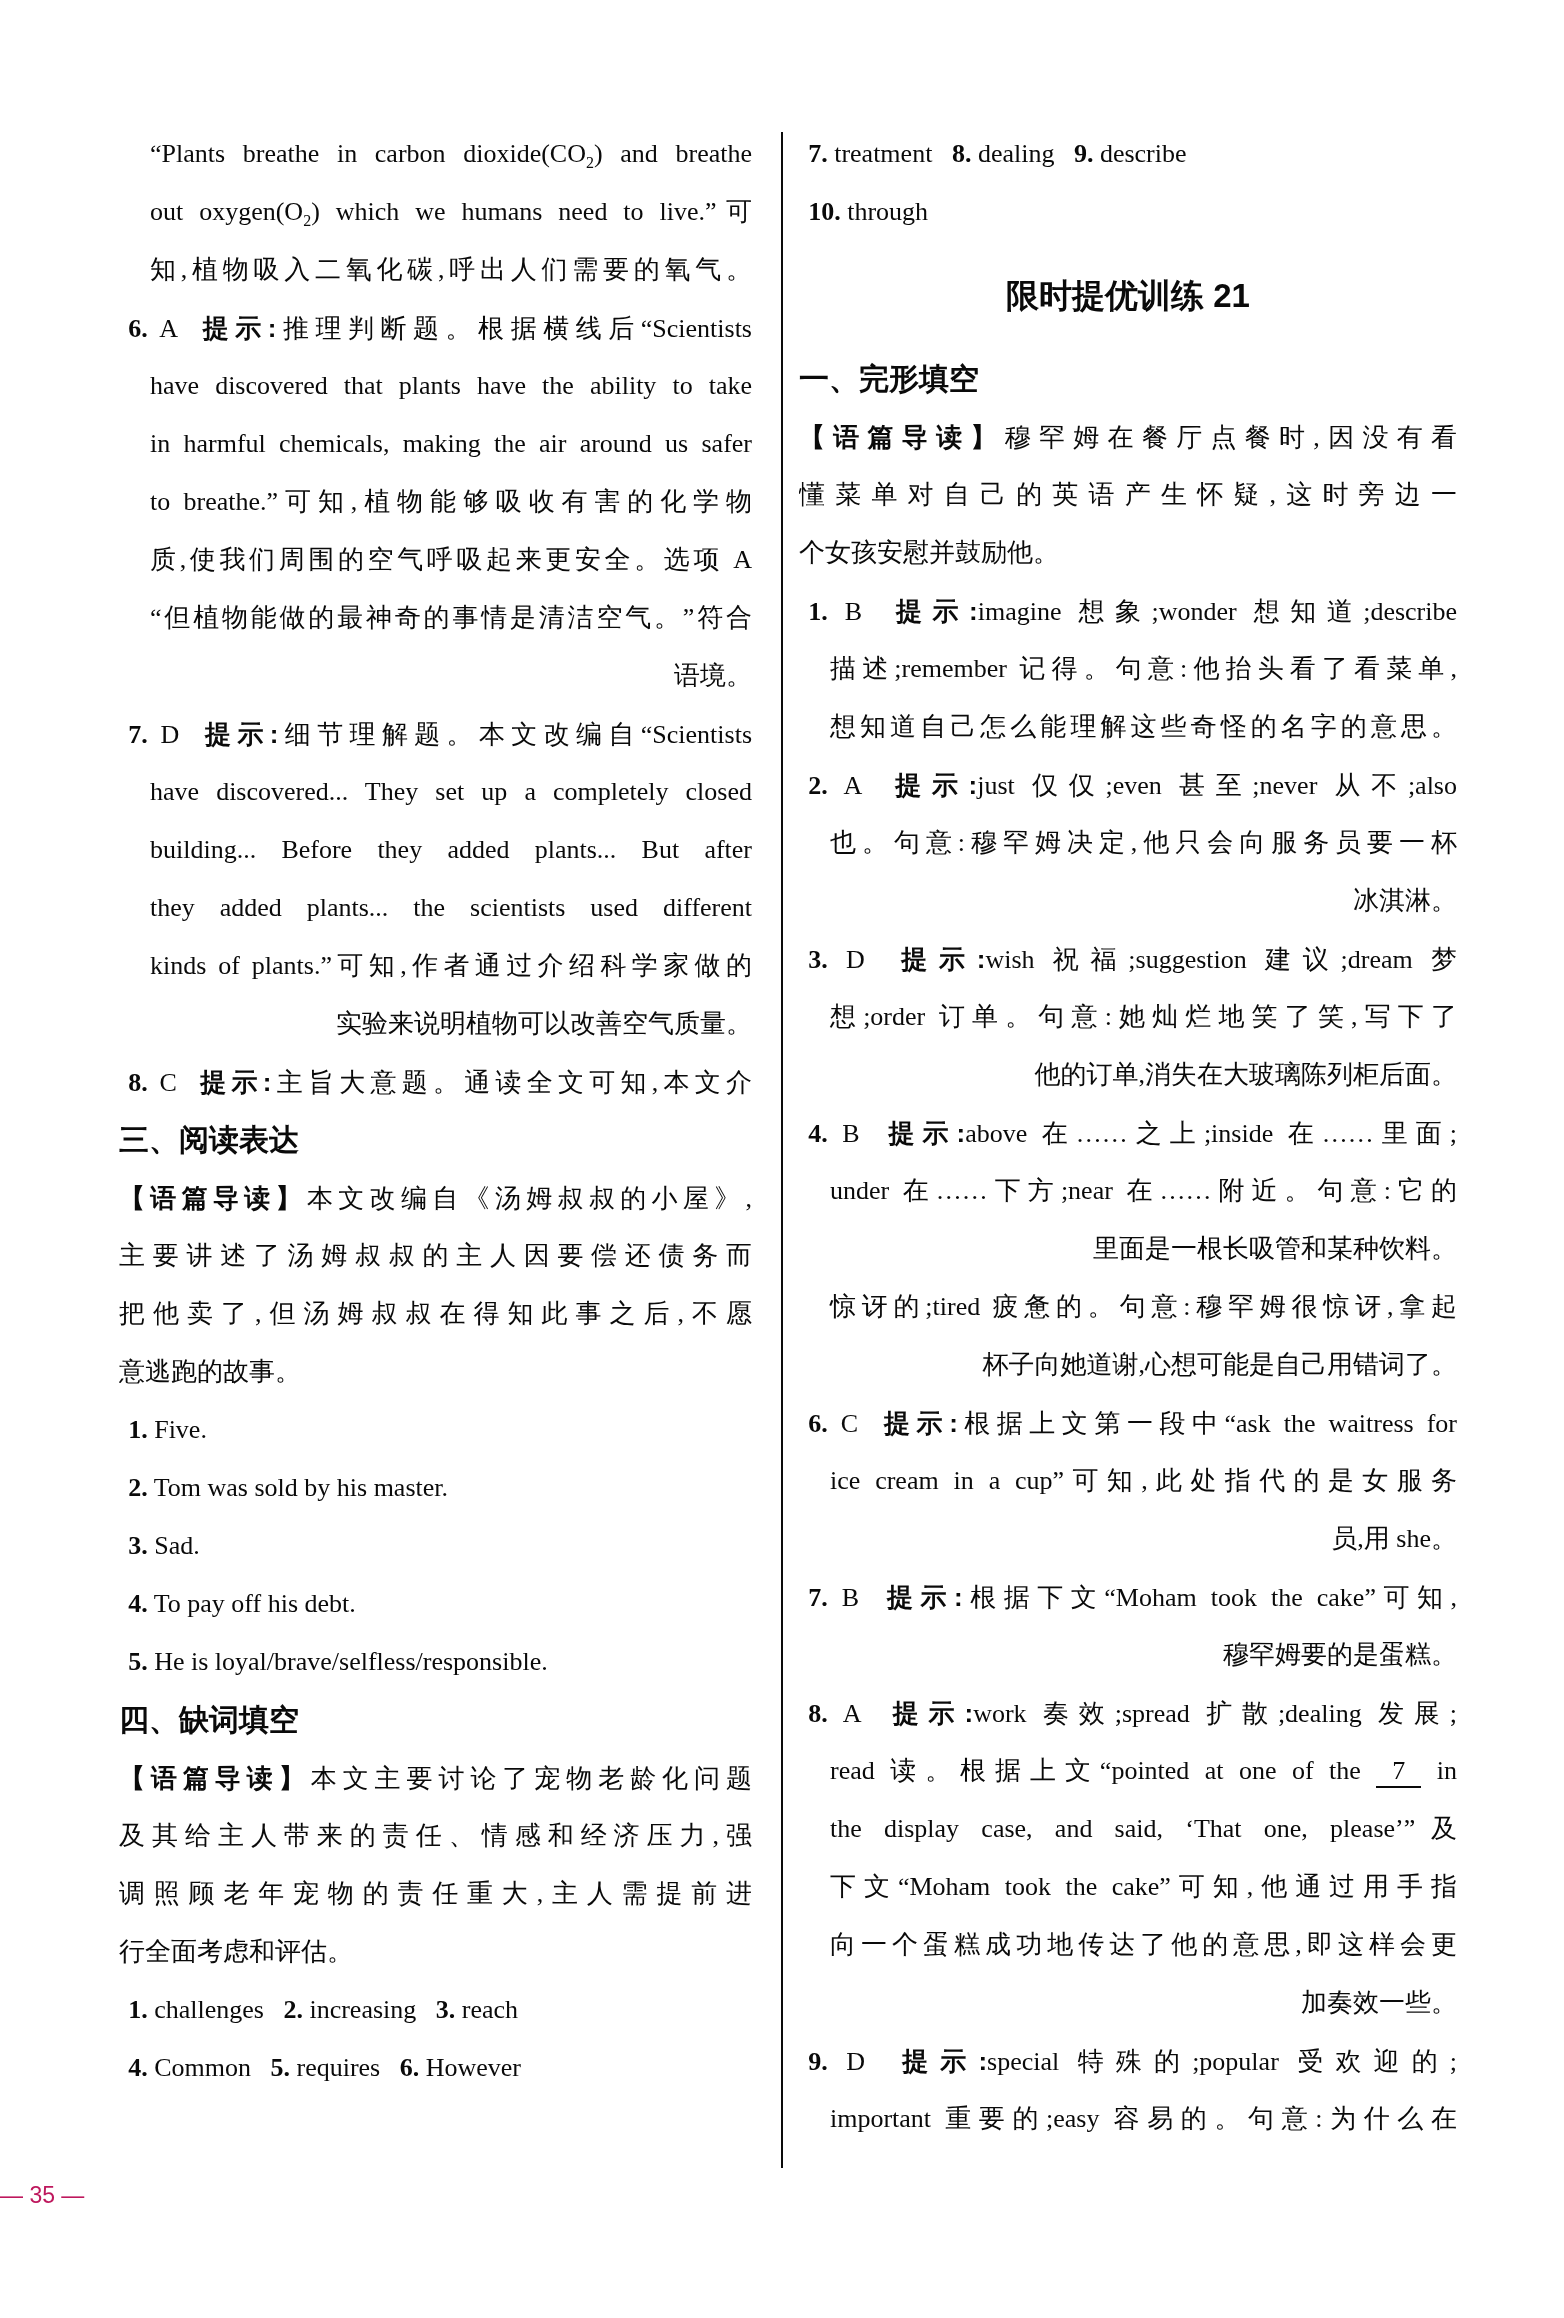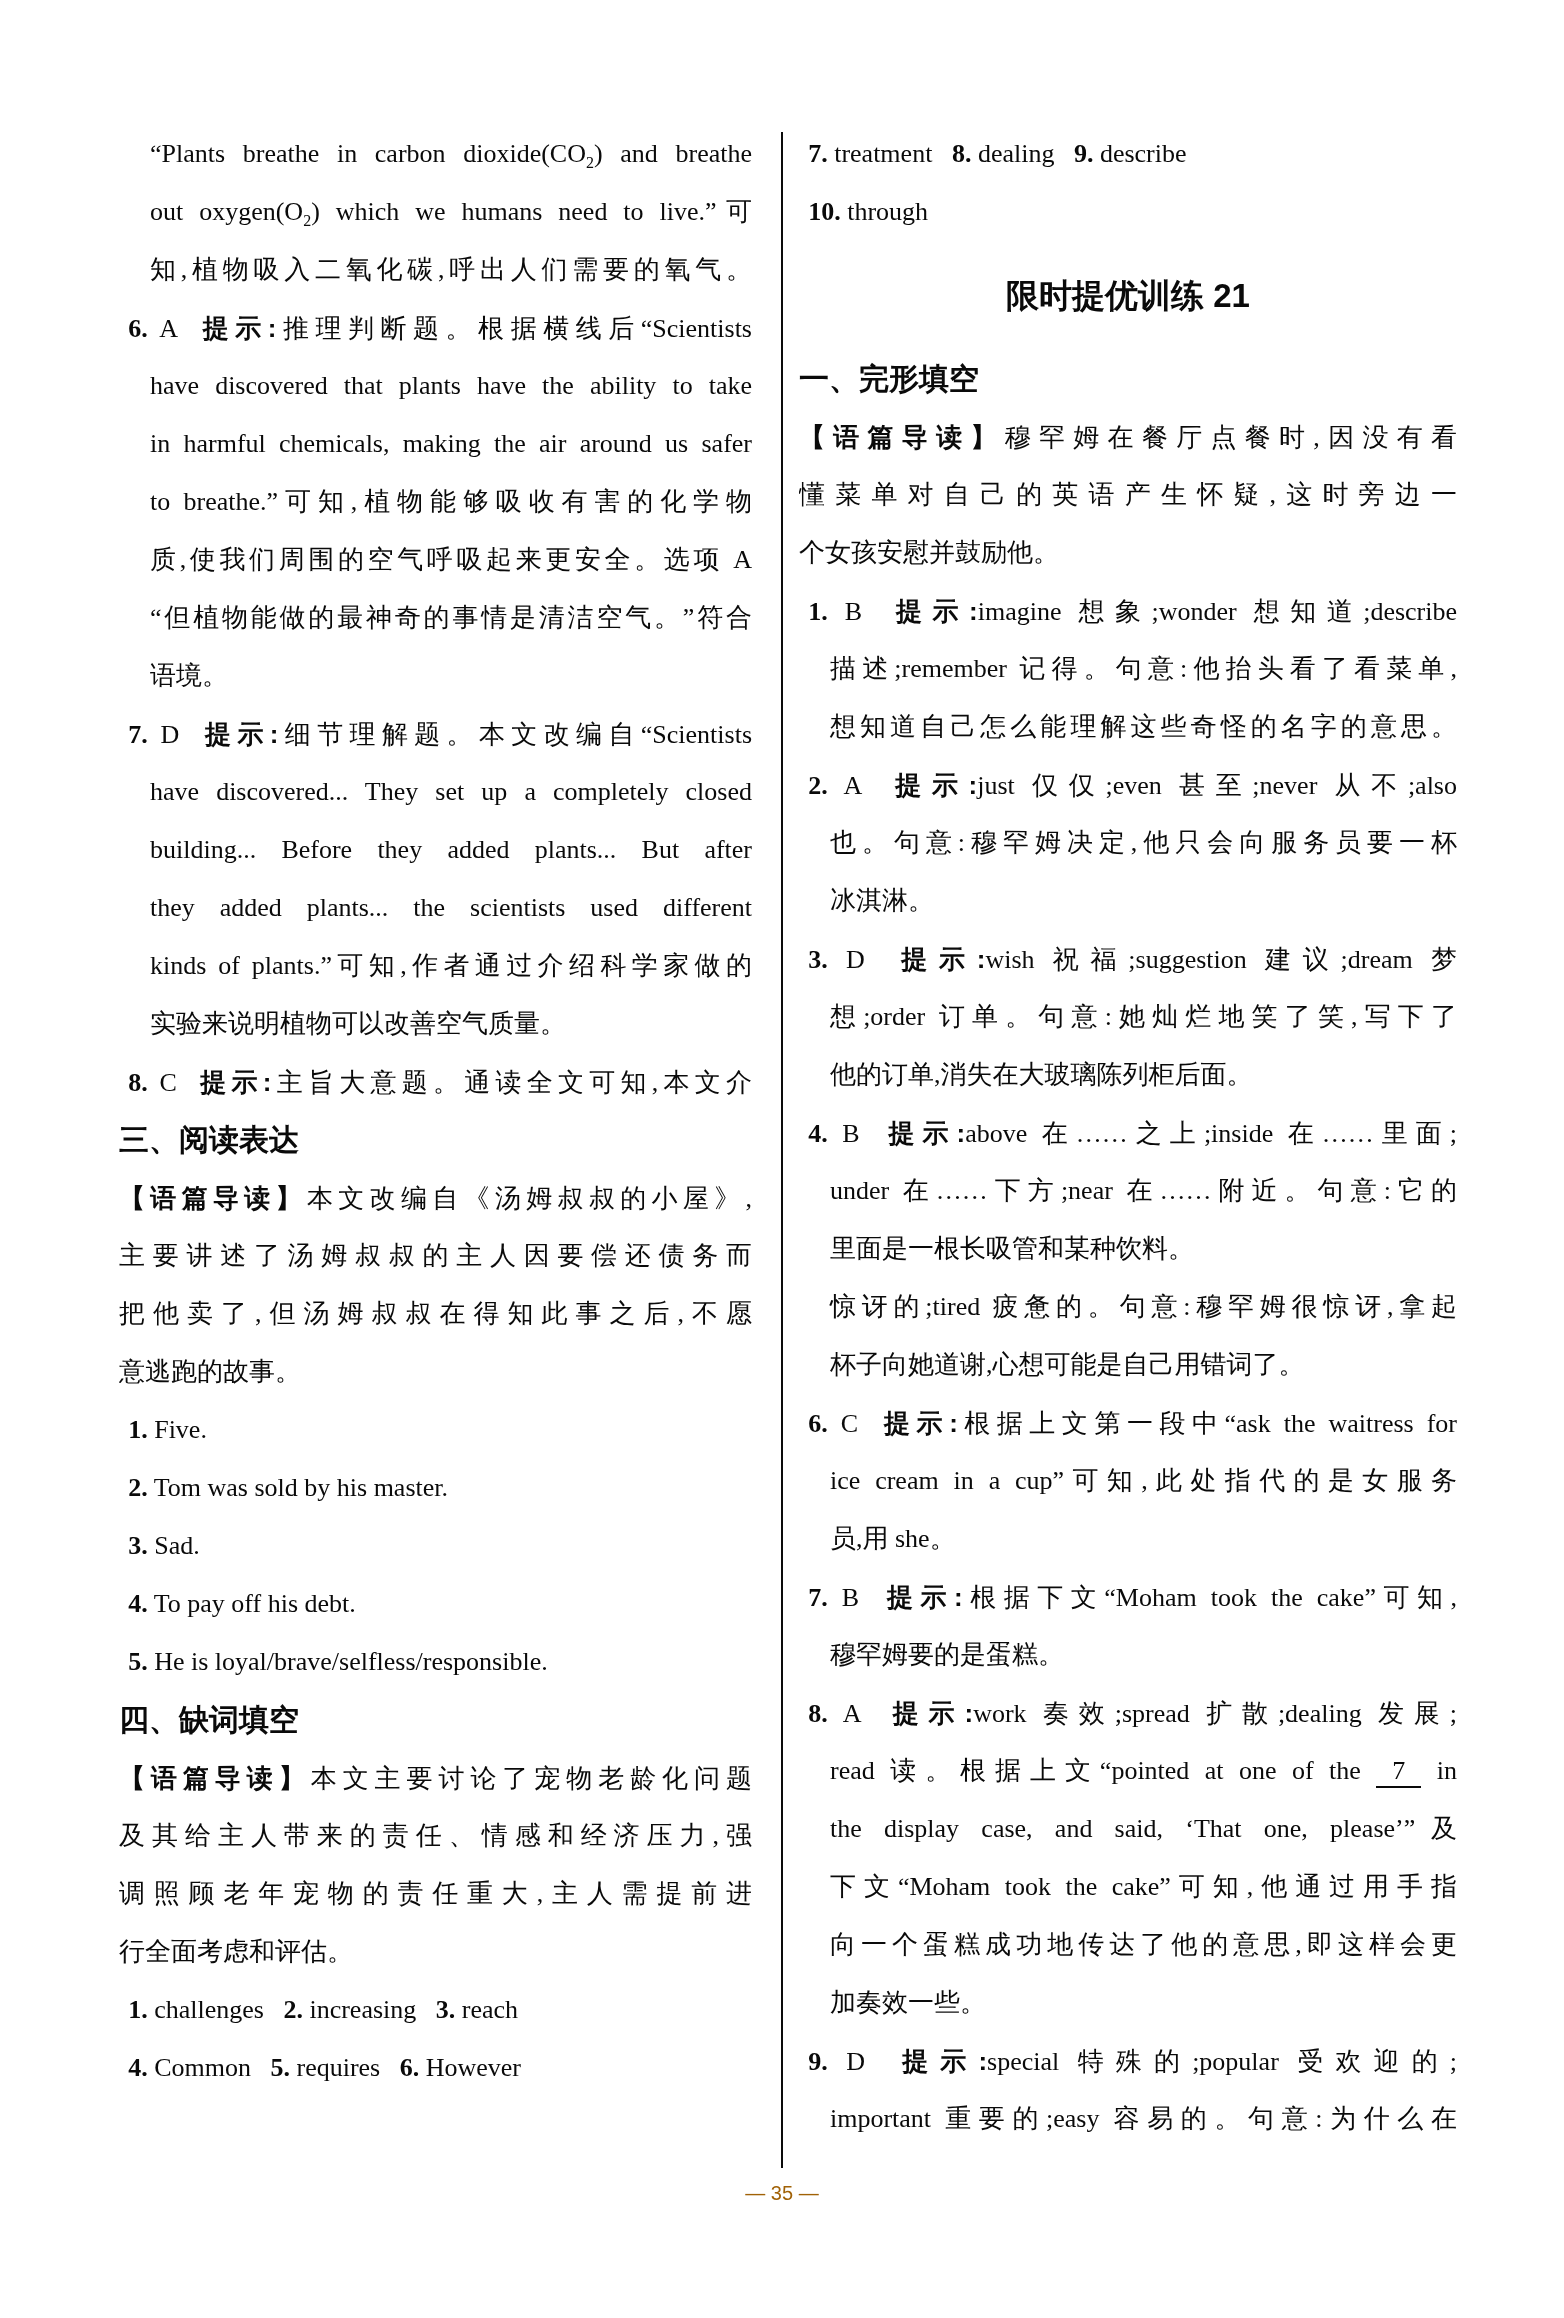--- a/index.html
+++ b/index.html
@@ -14,21 +14,21 @@
   .col-right { left:799px; width:658px; }
 
   .line {
     height:58px; line-height:58px;
     white-space:pre-wrap; overflow:hidden;
   }
   .col-right .line { height:58px; line-height:58px; }
 
   .line.j { text-align:justify; text-align-last:justify; }
   .ind-i { padding-left:9.2px; }
-  .ind-c { padding-left:31px; }
+  .ind-c { padding-left:31px;text-align:right; }
 
   .hd {
     font-family:"Liberation Sans","DejaVu Sans",sans-serif;
     font-weight:700; font-size:30px;
   }
   .col-right .tt {
     height:109px; line-height:109px;
     text-align:center; font-size:33px;
     font-family:"Liberation Sans","DejaVu Sans",sans-serif;
     font-weight:700;
@@ -45,23 +45,23 @@
     display:inline-block; border-bottom:2px solid #0a0a0a;
     padding:0 16px; line-height:1.15;
   }
 
   .divider {
     position:absolute; left:781px; top:132px;
     width:2px; height:2036px; background:#0a0a0a;
   }
   .footer {
     position:absolute; left:0; top:2182px; width:1564px;
-    text-align:center; font-size:20px;
+    font-size:23px;
     font-family:"Liberation Sans","DejaVu Sans",sans-serif;
-    color:#a16207;
+    color:#be185d;
   }
 </style>
 </head>
 <body>
 
 <div class="page">
   <div class="col col-left" id="col-left">
       <div class="line j ind-c"><span class="sg-s">“Plants breathe in carbon dioxide(CO</span><span class="sg-sub">2</span><span class="sg-s">) and breathe</span></div>
       <div class="line j ind-c"><span class="sg-s">out oxygen(O</span><span class="sg-sub">2</span><span class="sg-s">) which we humans need to live.”可</span></div>
       <div class="line j ind-c"><span class="sg-s">知,植物吸入二氧化碳,呼出人们需要的氧气。</span></div>

